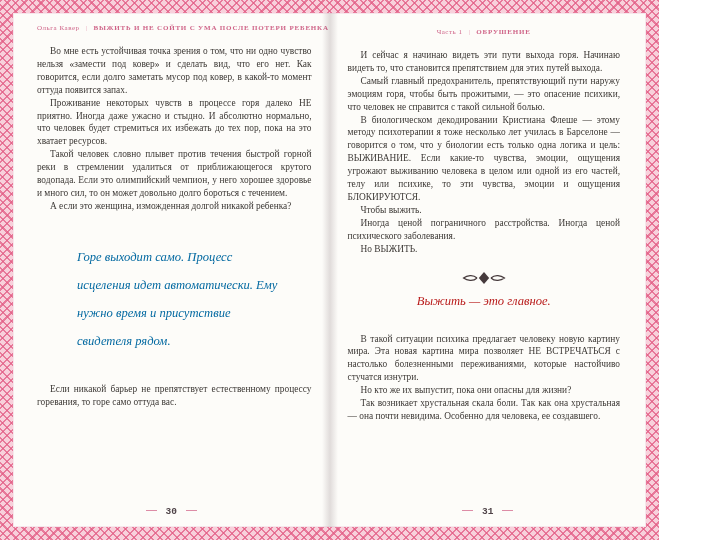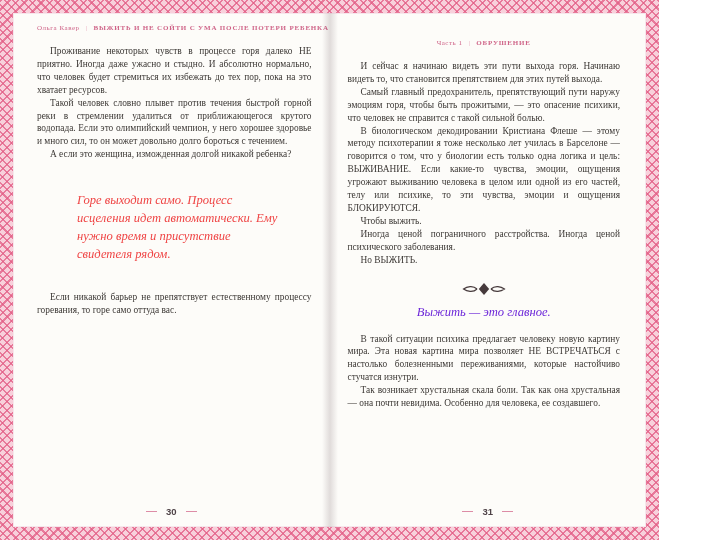--- a/index.html
+++ b/index.html
@@ -17,67 +17,68 @@
     box-shadow: inset 0 0 0 1px #f6e7ec;
   }
   .spine{
     position:absolute;left:50%;top:0;bottom:0;width:16px;transform:translateX(-50%);
     background:linear-gradient(90deg, rgba(0,0,0,0) 0%, rgba(110,90,96,0.20) 50%, rgba(0,0,0,0) 100%);
     pointer-events:none;
   }
 
   .page{width:50%;box-sizing:border-box;position:relative;overflow:hidden;}
   .page-left{padding:11px 18px 34px 24px;}
-  .page-right{padding:26px 26px 34px 18px;}
+  .page-right{padding:15px 26px 34px 18px;}
 
   .running-head{
     font-family:"Liberation Serif",serif;font-size:7px;letter-spacing:0.5px;
     color:#cf6488;text-align:center;white-space:nowrap;margin-bottom:13px;
   }
   .running-head .sep{margin:0 6px;color:#e5a6ba;}
   .running-head .strong{font-weight:bold;letter-spacing:0.8px;}
 
   .body-text p.para{
     margin:0;text-indent:13px;text-align:justify;
     font-family:"Liberation Serif",serif;font-size:9.4px;line-height:12.9px;color:#3c3835;
   }
 
   .quote{
     margin:30px 32px 28px 40px;
     font-family:"Liberation Serif",serif;font-style:italic;
-    font-size:12.6px;line-height:18px;color:#ef4444;
+    font-size:12.6px;line-height:28px;color:#0369a1;
   }
 
   .ornament{display:block;text-align:center;margin:15px 0 5px;}
   .section-heading{
     text-align:center;font-family:"Liberation Serif",serif;font-style:italic;
-    font-size:12.6px;color:#6d28d9;margin:4px 0 13px;
+    font-size:12.6px;color:#b91c1c;margin:4px 0 24px;
   }
 
   .folio{
     position:absolute;bottom:10px;left:0;right:0;text-align:center;
-    font-family:Liberation Sans, sans-serif;font-size:9.5px;font-weight:bold;color:#4e4247;
+    font-family:Liberation Mono, monospace;font-size:9.5px;font-weight:bold;color:#4e4247;
   }
   .folio .folio-dash{
     display:inline-block;width:11px;height:1px;background:#dd8ca6;
     vertical-align:middle;margin:0 9px 2px 9px;
   }
 </style>
 </head>
 <body>
 
 <div class="frame">
   <div class="sheet">
 
     <div class="page page-left">
       <div class="running-head">
         <span>Ольга Кавер</span><span class="sep">|</span><span class="strong">ВЫЖИТЬ И НЕ СОЙТИ С УМА ПОСЛЕ ПОТЕРИ РЕБЕНКА</span>
       </div>
 
       <div class="body-text">
+        <p class="para">Во мне есть устойчивая точка зрения о том, что ни одно чувство нельзя «замести под ковер» и сделать вид, что его нет. Как говорится, если долго заметать мусор под ковер, в какой-то момент оттуда появится запах.</p>
         <p class="para">Проживание некоторых чувств в процессе горя далеко НЕ приятно. Иногда даже ужасно и стыдно. И абсолютно нормально, что человек будет стремиться их избежать до тех пор, пока на это хватает ресурсов.</p>
         <p class="para">Такой человек словно плывет против течения быстрой горной реки в стремлении удалиться от приближающегося крутого водопада. Если это олимпийский чемпион, у него хорошее здоровье и много сил, то он может довольно долго бороться с течением.</p>
         <p class="para">А если это женщина, изможденная долгой никакой ребенка?</p>
 
         <div class="quote">Горе выходит само. Процесс исцеления идет автоматически. Ему нужно время и присутствие свидетеля рядом.</div>
 
         <p class="para">Если никакой барьер не препятствует естественному процессу горевания, то горе само оттуда вас.</p>
       </div>
 
       <div class="folio">
@@ -102,20 +103,21 @@
           <svg width="46" height="14" viewBox="0 0 46 14" aria-hidden="true">
             <polygon points="23,1 28.2,7 23,13 17.8,7" fill="#463a3c"></polygon>
             <path d="M16 7 C 12 3, 6 4.5, 2.5 7 C 6 9.5, 12 11, 16 7" fill="none" stroke="#463a3c" stroke-width="1.2"></path>
             <path d="M30 7 C 34 3, 40 4.5, 43.5 7 C 40 9.5, 34 11, 30 7" fill="none" stroke="#463a3c" stroke-width="1.2"></path>
           </svg>
         </div>
 
         <div class="section-heading">Выжить — это главное.</div>
 
         <p class="para">В такой ситуации психика предлагает человеку новую картину мира. Эта новая картина мира позволяет НЕ ВСТРЕЧАТЬСЯ с настолько болезненными переживаниями, которые настойчиво стучатся изнутри.</p>
+        <p class="para">Но кто же их выпустит, пока они опасны для жизни?</p>
         <p class="para">Так возникает хрустальная скала боли. Так как она хрустальная — она почти невидима. Особенно для человека, ее создавшего.</p>
       </div>
 
       <div class="folio">
         <span class="folio-dash"></span><span>31</span><span class="folio-dash"></span>
       </div>
     </div>
 
     <div class="spine"></div>
   </div>

